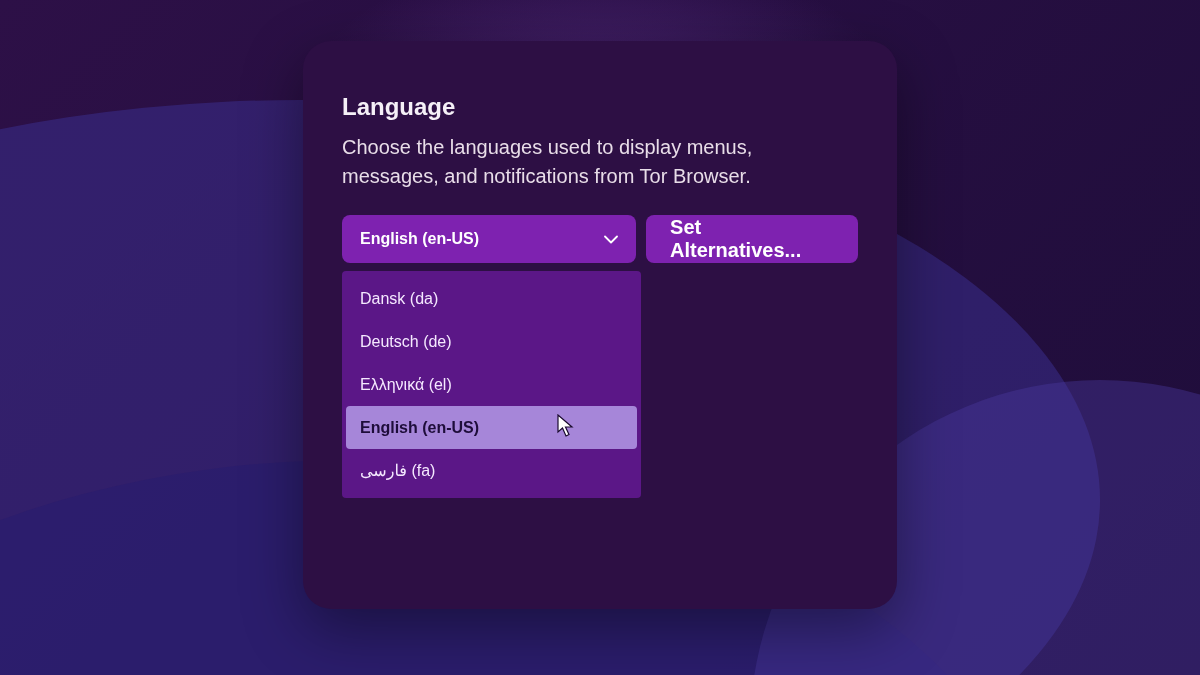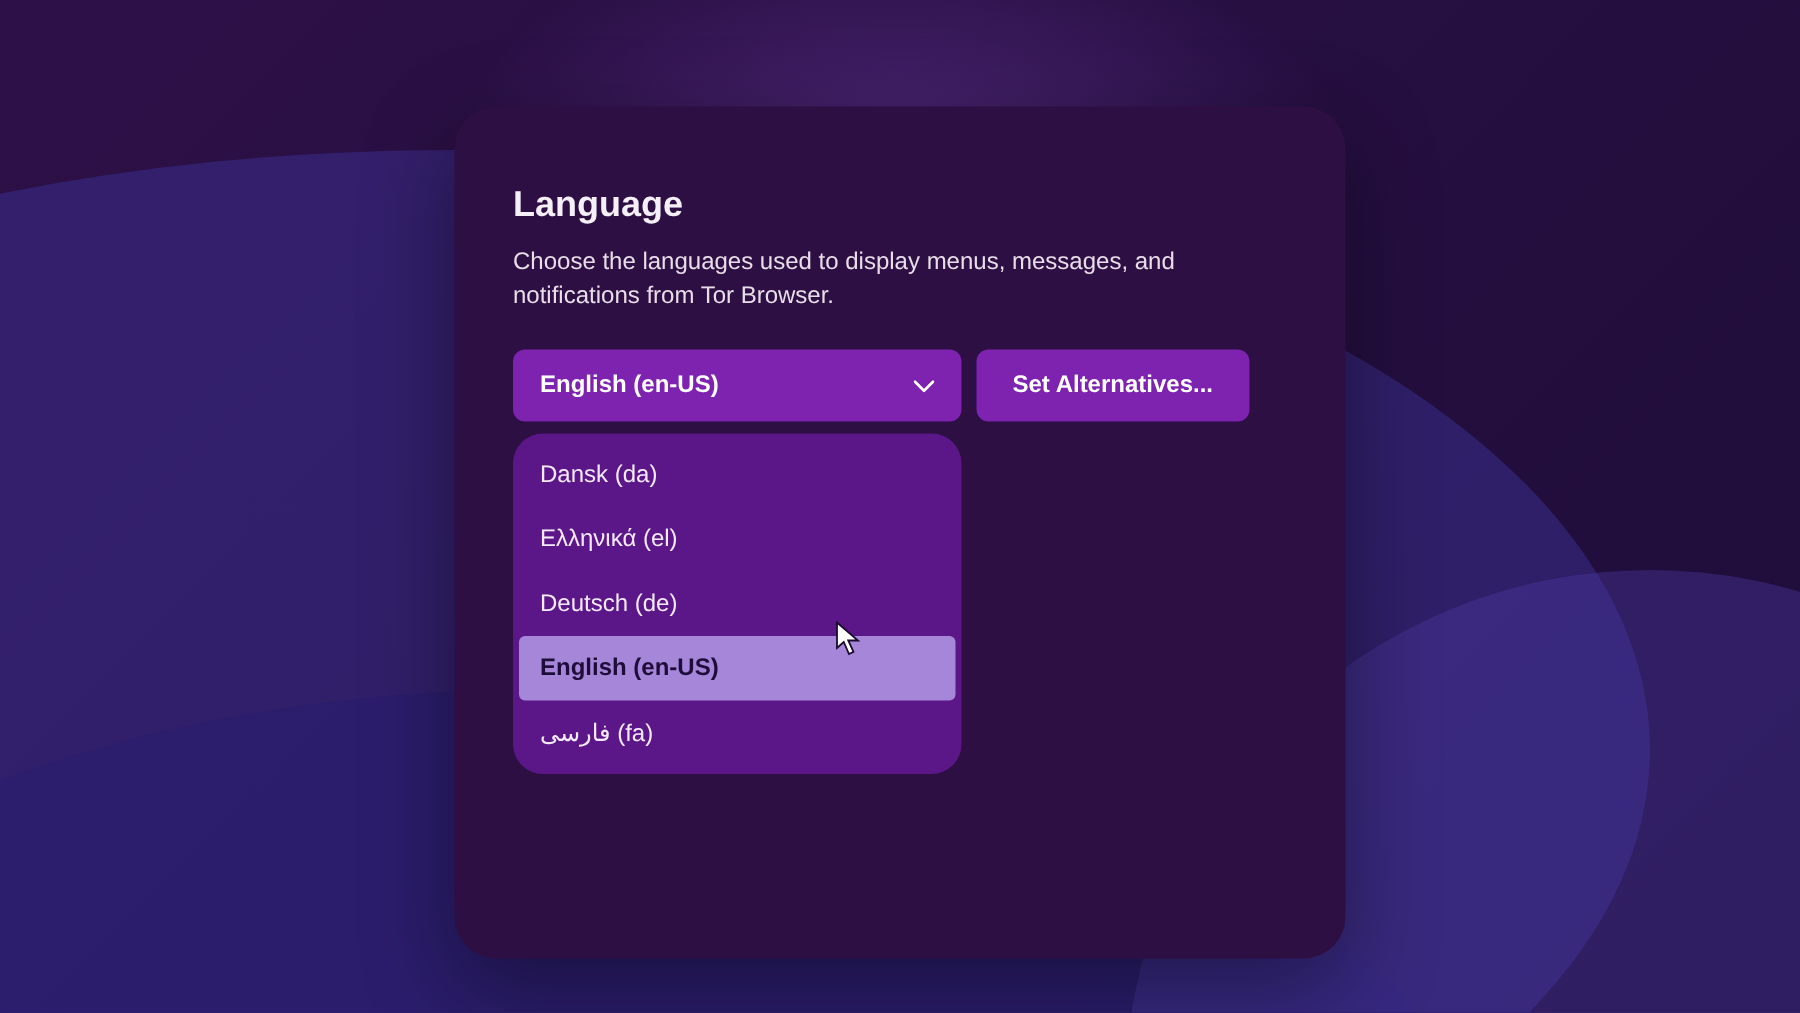--- a/index.html
+++ b/index.html
@@ -62,39 +62,39 @@
       height: 300px;
       border-radius: 50%;
       background: radial-gradient(ellipse, rgba(138, 76, 204, 0.35) 0%, transparent 70%);
       left: 300px;
       top: -50px;
     }
     
     .panel {
       position: absolute;
       left: 303px;
-      top: 71px;
+      top: 41px;
       width: 594px;
       height: 568px;
       background: #2d0f44;
       border-radius: 28px;
       padding: 52px 39px;
       box-shadow: 0 20px 60px rgba(0,0,0,0.4);
     }
     
     .panel-title {
       color: #f5f0f7;
       font-size: 24px;
       font-weight: 700;
       margin-bottom: 12px;
     }
     
     .panel-description {
       color: #e8dde8;
-      font-size: 16px;
+      font-size: 20px;
       line-height: 1.45;
       margin-bottom: 24px;
       max-width: 470px;
     }
     
     .controls-row {
       display: flex;
       gap: 10px;
       margin-bottom: 8px;
     }
@@ -130,28 +130,28 @@
       padding: 0 24px;
       background: #7e22b0;
       border-radius: 8px;
       display: flex;
       align-items: center;
       cursor: pointer;
     }
     
     .alternatives-label {
       color: #ffffff;
-      font-size: 16px;
+      font-size: 20px;
       font-weight: 700;
     }
     
     .dropdown-menu {
       width: 299px;
       background: #5b1787;
-      border-radius: 20px;
+      border-radius: 4px;
       padding: 6px 4px;
       overflow: hidden;
     }
     
     .dropdown-option {
       height: 43px;
       display: flex;
       align-items: center;
       padding: 0 14px;
       cursor: pointer;
@@ -207,24 +207,24 @@
     <div class="alternatives-button">
       <span class="alternatives-label">Set Alternatives...</span>
     </div>
   </div>
 
   <div class="dropdown-menu">
     <div class="dropdown-option">
       <span class="option-label">Dansk (da)</span>
     </div>
     <div class="dropdown-option">
+      <span class="option-label">Deutsch (de)</span>
+    </div>
+    <div class="dropdown-option">
       <span class="option-label">Ελληνικά (el)</span>
-    </div>
-    <div class="dropdown-option">
-      <span class="option-label">Deutsch (de)</span>
     </div>
     <div class="dropdown-option highlighted">
       <span class="option-label">English (en-US)</span>
     </div>
     <div class="dropdown-option">
       <span class="option-label">فارسی (fa)</span>
     </div>
   </div>
 </div>
 

